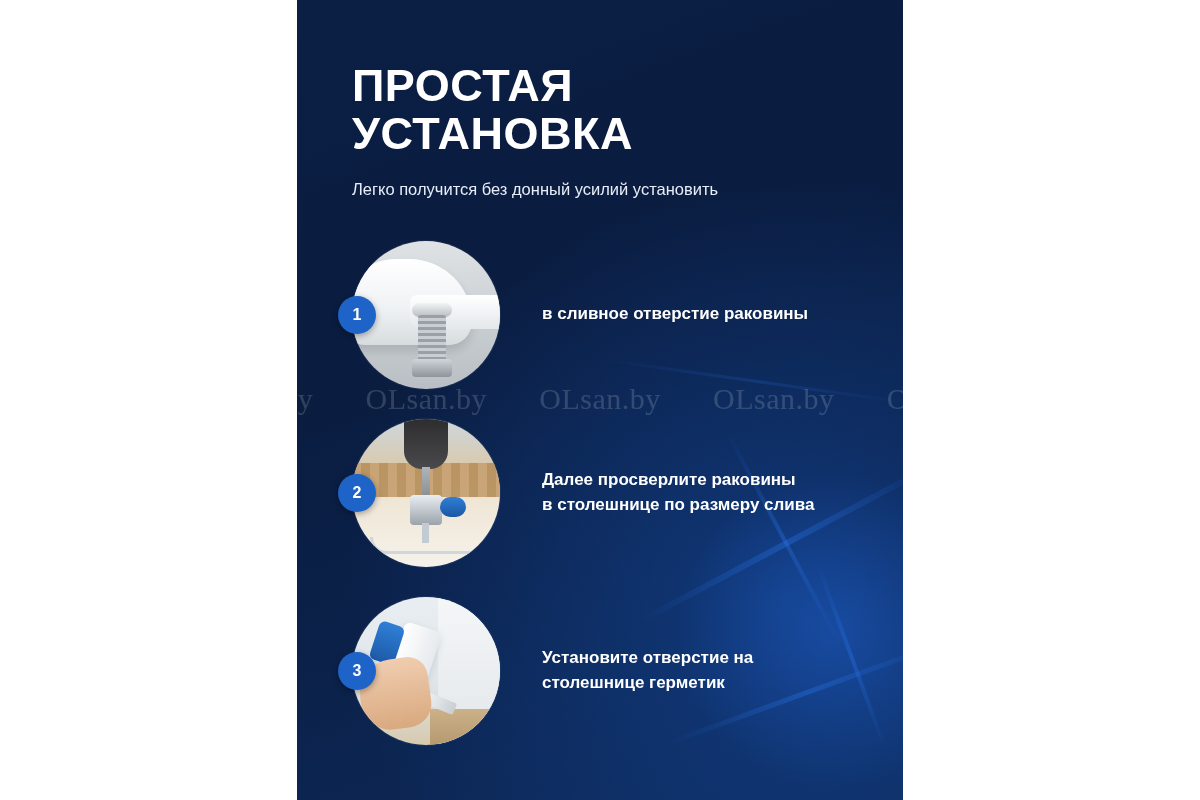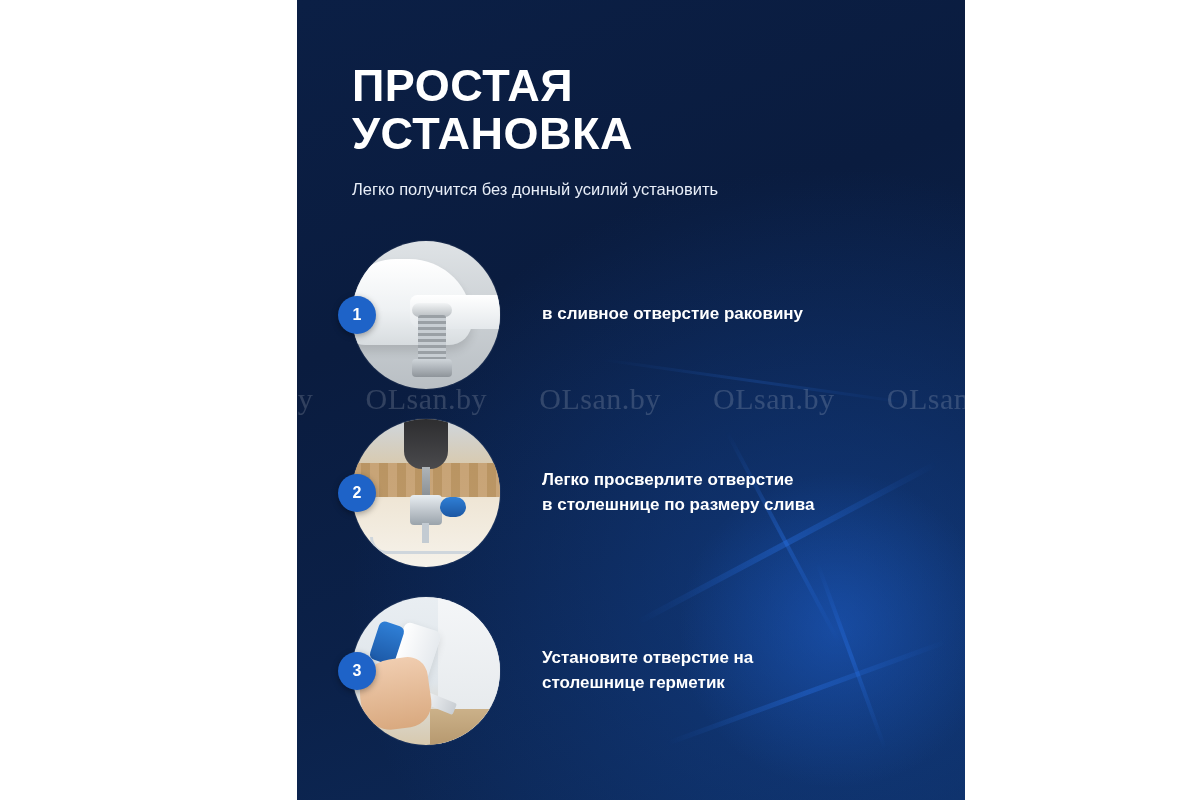--- a/index.html
+++ b/index.html
@@ -36,21 +36,21 @@
     color: rgba(255,255,255,0.16);
     font-family: "Liberation Serif", serif;
     white-space: nowrap;
   }
 
   
   .poster {
     position: absolute;
     left: 297px;
     top: 0;
-    width: 668px;
+    width: 606px;
     height: 800px;
     background:
       radial-gradient(120% 90% at 80% 75%, rgba(21,74,160,0.55) 0%, rgba(8,25,63,0.0) 60%),
       linear-gradient(160deg, #0b1f45 0%, #0a1c3f 35%, #0b2149 65%, #0d2b5c 100%);
     overflow: hidden;
   }
   
   .bg-beam {
     position: absolute;
     background: linear-gradient(90deg, rgba(37,110,225,0.0), rgba(46,128,255,0.55), rgba(37,110,225,0.0));
@@ -277,39 +277,39 @@
           <div class="ph p1">
             <div class="sink"></div>
             <div class="sink2"></div>
             <div class="drain-top"></div>
             <div class="thread"></div>
             <div class="nut"></div>
           </div>
         </div>
         <div class="badge">1</div>
         <div class="step-text">
-          <span class="l2">в сливное отверстие раковину</span>
+          <span class="l2">в сливное отверстие раковины</span>
         </div>
       </div>
 
       <div class="step">
         <div class="step-thumb">
           <div class="ph p2">
             <div class="wood"></div>
             <div class="drill"></div>
             <div class="bit"></div>
             <div class="chrome"></div>
             <div class="clamp"></div>
             <div class="stem"></div>
             <div class="base"></div>
           </div>
         </div>
         <div class="badge">2</div>
         <div class="step-text">
-          <span>Легко просверлите отверстие</span>
+          <span>Далее просверлите раковины</span>
           <span class="l2">в столешнице по размеру слива</span>
         </div>
       </div>
 
       <div class="step">
         <div class="step-thumb">
           <div class="ph p3">
             <div class="wall"></div>
             <div class="floor"></div>
             <div class="tube"></div>

